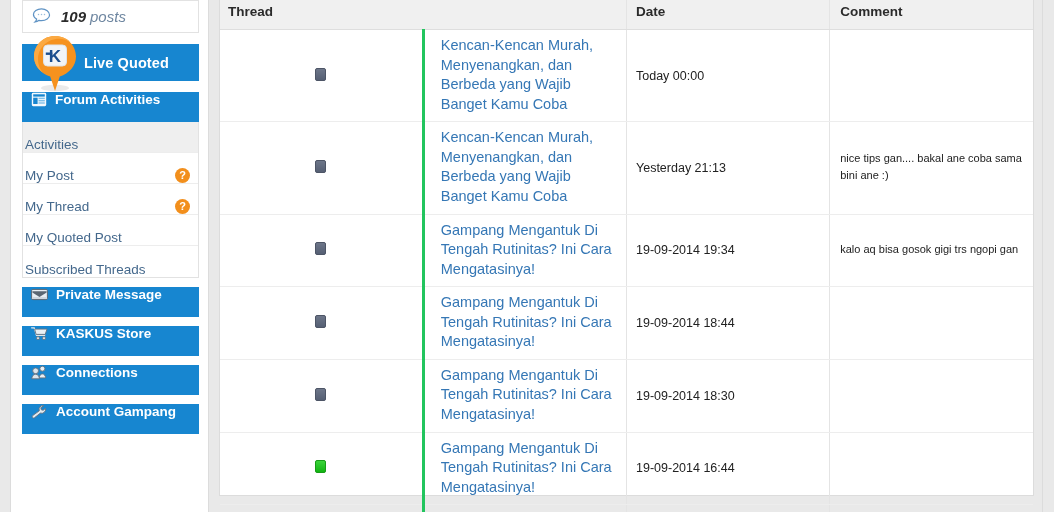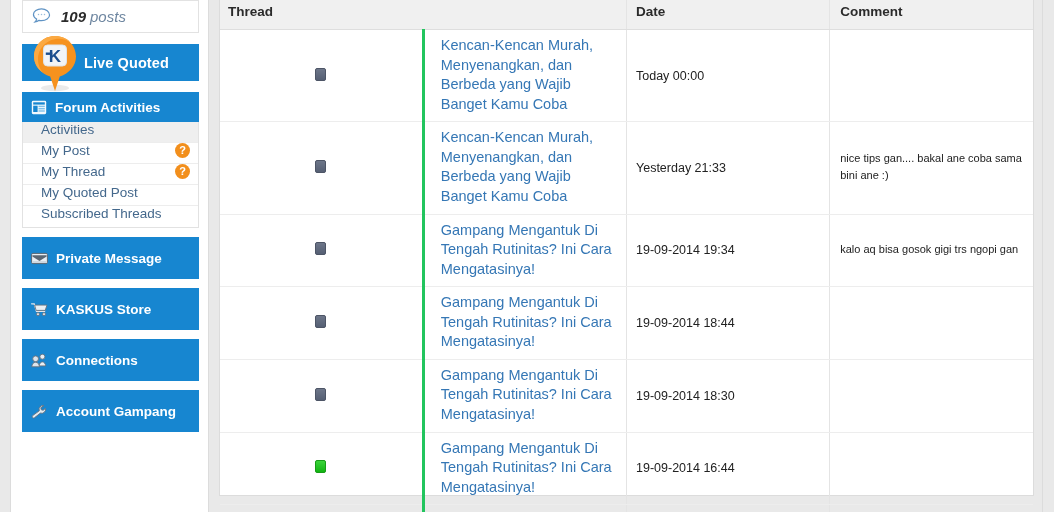--- a/index.html
+++ b/index.html
@@ -91,33 +91,32 @@
   .menu-box {
     margin-top: 11px;
     border: 1px solid #e2e2e2;
     border-top: none;
     background: #fff;
   }
   .menu-head {
     height: 30px;
     background: #1786d0;
     display: flex;
-    align-items: center;
     color: #fff;
     font-weight: bold;
     font-size: 13.5px;
     margin-left: -1px; margin-right: -1px;
   }
   .menu-head .ico { width: 16px; height: 15px; margin: 0 8px 0 9px; flex:none;}
   .menu-item {
-    height: 21px;
+    height: 31px;
     display: flex;
-    align-items: flex-start;
+    align-items: flex-end;
     border-bottom: 1px solid #ededed;
-    padding: 0 8px 0 18px;
+    padding: 0 8px 0 2px;
     color: #44688c;
     font-size: 13.5px;
     box-sizing: border-box;
   }
   .menu-item:last-child { border-bottom: none; }
   .menu-item.active { background: #efefef; }
   .menu-item .spacer { flex: 1; }
   .qmark {
     width: 15px; height: 15px;
     border-radius: 50%;
@@ -125,24 +124,23 @@
     color: #fff;
     font-size: 11px;
     font-weight: bold;
     line-height: 15px;
     text-align: center;
     font-family: "Liberation Sans", sans-serif;
     flex: none;
   }
   .blue-btn {
     margin-top: 9px;
-    height: 42px;
+    height: 30px;
     background: #1786d0;
     display: flex;
-    align-items: center;
     color: #fff;
     font-weight: bold;
     font-size: 13.5px;
   }
   .blue-btn .ico { width: 17px; height: 15px; margin: 0 8px 0 9px; flex:none;}
 
   
   .main {
     position: absolute;
     left: 219px; top: -8px;
@@ -353,21 +351,21 @@
             </td>
           <td class="c-date">Today 00:00</td>
           <td class="c-comment"></td>
         </tr>
 
         <tr class="thread-row">
           <td class="c-icon"><span class="sq gray"></span></td>
           <td class="c-title">
               <a class="thread-link" href="#">Kencan-Kencan Murah, Menyenangkan, dan Berbeda yang Wajib Banget Kamu Coba</a>
             </td>
-          <td class="c-date">Yesterday 21:33</td>
+          <td class="c-date">Yesterday 21:13</td>
           <td class="c-comment">nice tips gan.... bakal ane coba sama bini ane :)</td>
         </tr>
 
         <tr class="thread-row">
           <td class="c-icon"><span class="sq gray"></span></td>
           <td class="c-title">
               <a class="thread-link" href="#">Gampang Mengantuk Di Tengah Rutinitas? Ini Cara Mengatasinya!</a>
             </td>
           <td class="c-date">19-09-2014 19:34</td>
           <td class="c-comment">kalo aq bisa gosok gigi trs ngopi gan</td>

